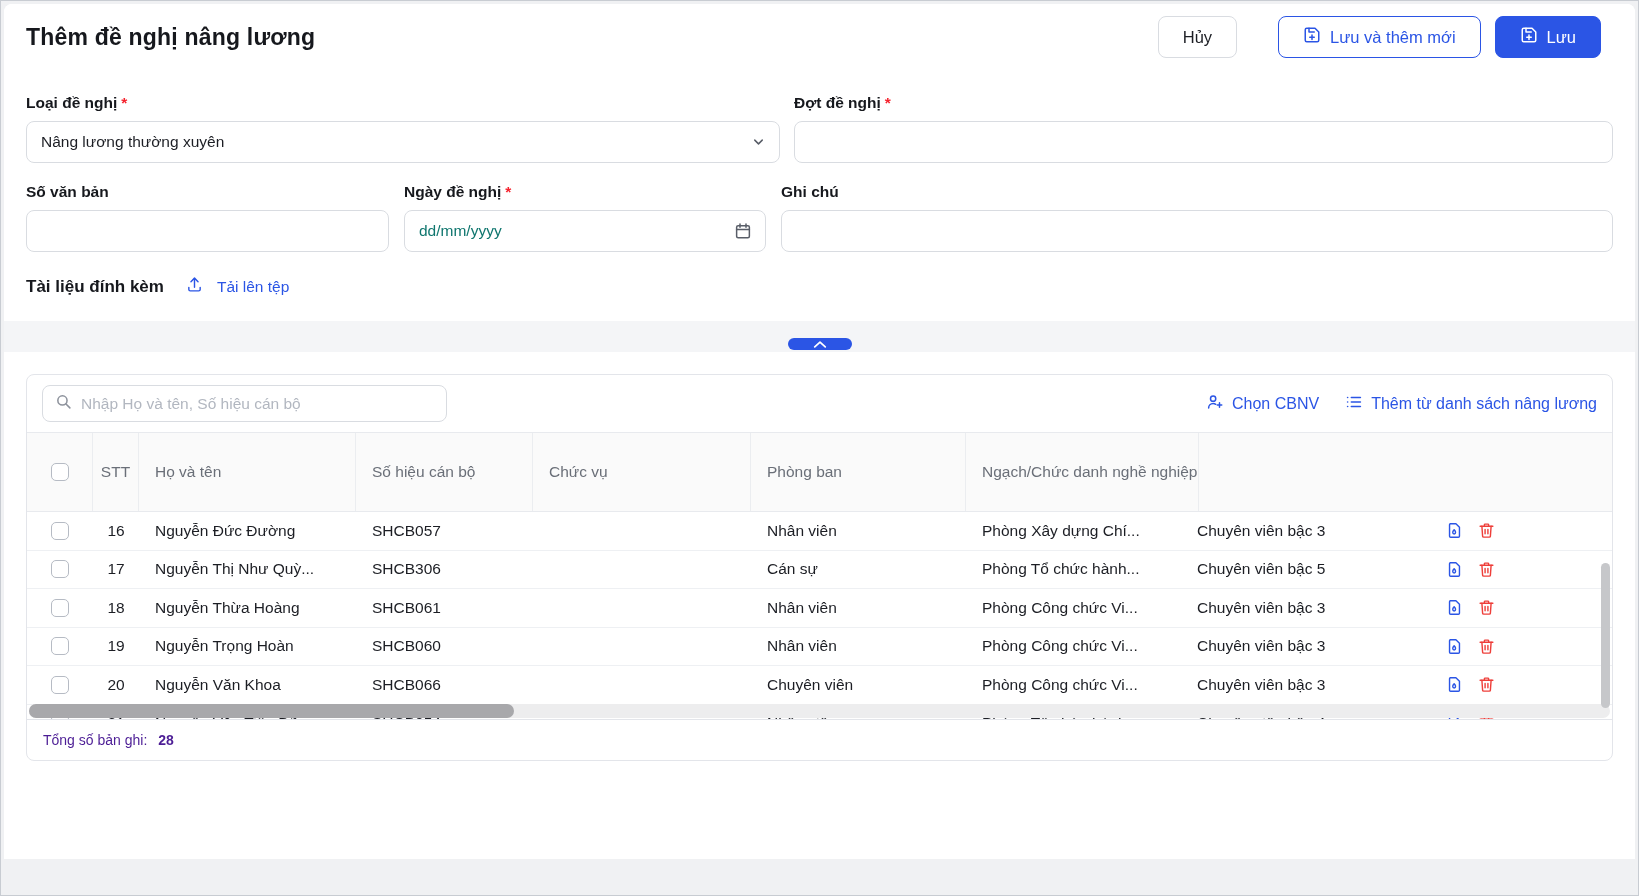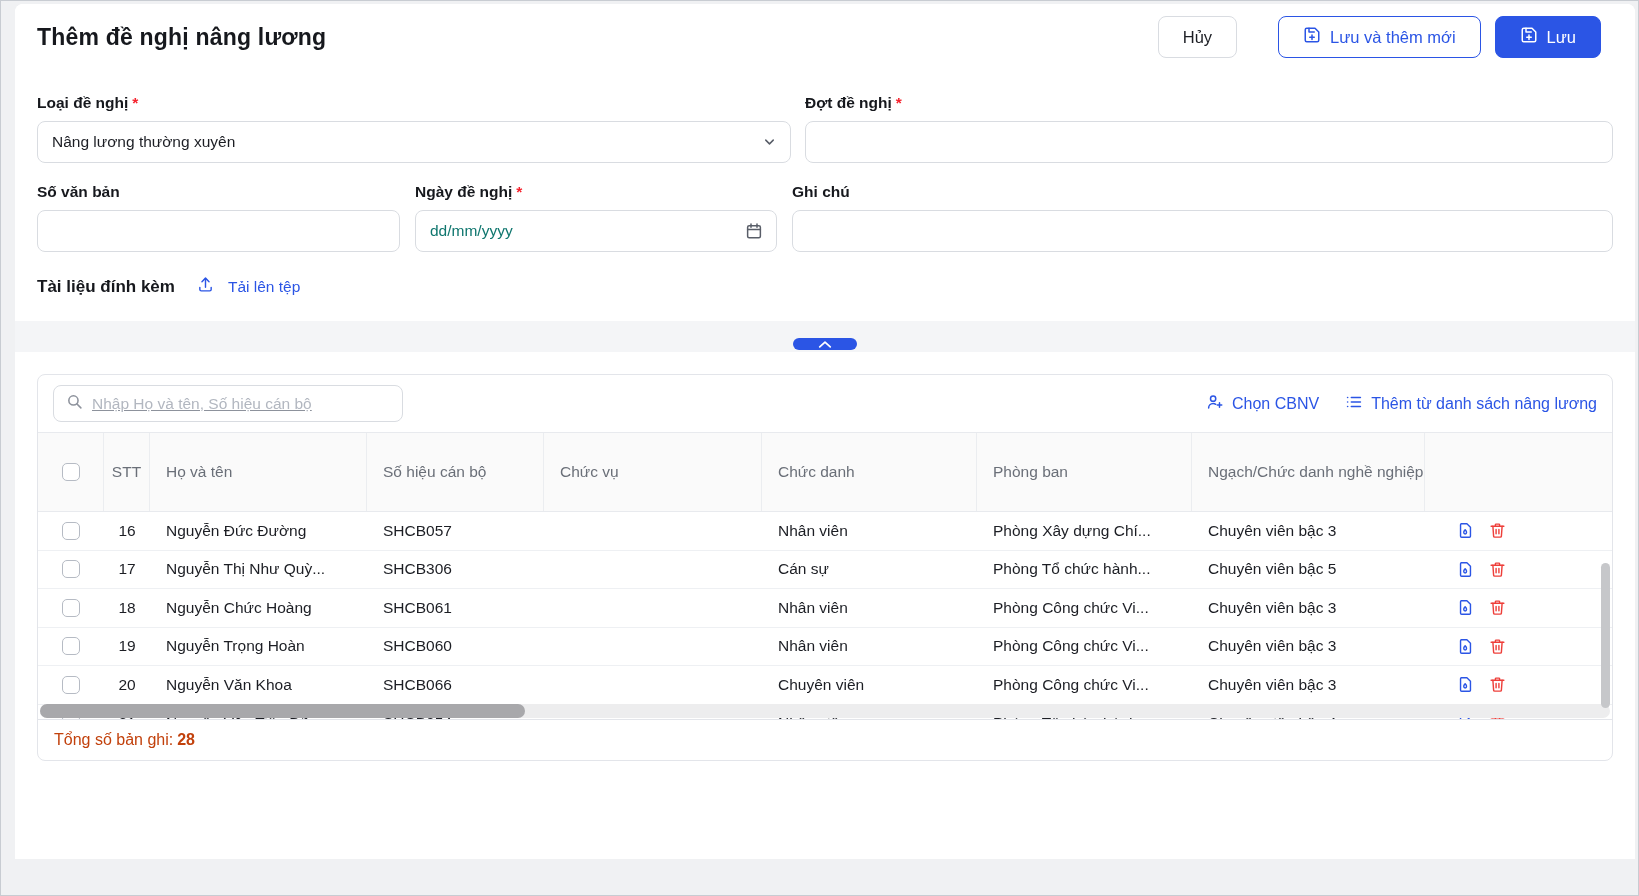--- a/index.html
+++ b/index.html
@@ -1,19 +1,19 @@
 <!DOCTYPE html>
 <html><head>
 <meta charset="utf-8">
 <style>
   * { margin:0; padding:0; box-sizing:border-box; }
   html,body { width:1639px; height:896px; }
   body { font-family:"Liberation Sans","DejaVu Sans",sans-serif; background:#eef0f2; }
   .screen { width:1639px; height:896px; background:#f0f1f3; border:1px solid #c8ccd2; position:relative; overflow:hidden; }
-  .panel { position:absolute; top:3px; left:14px; right:3px; height:855px; background:#ffffff; border-radius:8px 8px 0 0; overflow:hidden; }
+  .panel { position:absolute; top:3px; left:3px; right:3px; height:855px; background:#ffffff; border-radius:8px 8px 0 0; overflow:hidden; }
 
   
   .header-bar { height:66px; display:flex; align-items:center; justify-content:space-between; padding:0 34px 0 22px; background:#fff; }
   .page-title { font-size:23px; font-weight:700; color:#16181d; letter-spacing:.2px; }
   .header-actions { display:flex; gap:14px; align-items:center; }
   .btn { height:42px; border-radius:8px; font-size:16.5px; display:inline-flex; align-items:center; justify-content:center; gap:9px; cursor:pointer; background:#fff; border:1px solid #d9dce1; color:#1c1e24; padding:12px 24px; }
   .btn.ghost-accent { border:1px solid var(--accent); color:var(--accent);margin-left:27px; }
   .btn.primary { background:var(--accent); border:1px solid var(--accent); color:#fff; }
   .btn svg { flex:0 0 auto; }
 
@@ -37,21 +37,21 @@
   
   .content-section { background:#fff; padding:0 22px; }
   .tabs { display:flex; border-bottom:1px solid #e8eaee; }
   .tab { height:46px; display:flex; align-items:center; padding:0 21px; font-size:16.5px; color:#20232a; cursor:pointer; position:relative; }
   .tab.active { background:#f4f4f6; color:var(--accent); }
   .tab.active::after { content:""; position:absolute; left:0; right:0; bottom:-1px; height:3px; background:var(--accent); }
 
   
   .card { margin-top:22px; border:1px solid #e3e5ea; border-radius:8px; position:relative; background:#fff; }
   .toolbar { height:57px; display:flex; align-items:center; justify-content:space-between; padding:0 15px; }
-  .search-box { width:350px; height:37px; border:1px solid #d9dce1; border-radius:8px; display:flex; align-items:center; gap:9px; padding:0 12px; color:#8d929c;text-decoration:underline; }
+  .search-box { width:405px; height:37px; border:1px solid #d9dce1; border-radius:8px; display:flex; align-items:center; gap:9px; padding:0 12px; color:#8d929c; }
   .search-box input { border:none; outline:none; flex:1; font-size:15.5px; color:#1c1e24; font-family:inherit; background:transparent; }
   .search-box input::placeholder { color:#b2b7c0; }
   .toolbar-links { display:flex; align-items:center; gap:26px; }
   .tool-link { display:inline-flex; align-items:center; gap:8px; color:var(--accent); font-size:16px; cursor:pointer; }
 
   
   .thead { display:flex; background:#fafafa; border-top:1px solid #e8eaee; border-bottom:1px solid #e8eaee; height:80px; align-items:center; }
   .th { font-size:15.5px; color:#6a6f78; font-weight:400; padding:0 16px; display:flex; align-items:center; height:100%; border-right:1px solid #ebedf0; overflow:hidden; white-space:nowrap; }
   .th:last-child { border-right:none; }
   .c0{width:66px; justify-content:center; padding:0;} .c1{width:46px; padding:0 4px; justify-content:center;}
@@ -65,21 +65,21 @@
   .icon-btn { display:flex; cursor:pointer; }
   .icon-btn.doc { color:var(--accent); }
   .icon-btn.del { color:var(--danger); }
 
   
   .hscroll { position:absolute; left:2px; right:2px; bottom:1px; height:14px; border-radius:7px; background:#ededee; }
   .hscroll-thumb { position:absolute; left:0; top:0; height:14px; width:485px; background:#a8a8ab; border-radius:7px; cursor:grab; }
   .vscroll-thumb { position:absolute; right:2px; top:188px; width:9px; height:145px; background:#c6c7ca; border-radius:5px; cursor:grab; }
 
   
-  .card-footer { border-top:1px solid #e3e5ea; height:41px; display:flex; align-items:center; padding:0 16px; font-size:16px; color:#c2410c; gap:4px; }
+  .card-footer { border-top:1px solid #e3e5ea; height:41px; display:flex; align-items:center; padding:0 16px; font-size:14px; color:#4c1d95; gap:11px; }
   .card-footer b { font-weight:700; }
 </style>
 </head>
 <body>
 
 <div class="screen" style="--accent:#2b55e5; --danger:#ee3f3a; --required:#f5222d;">
   <div class="panel">
 
     <div class="header-bar">
       <div class="page-title">Thêm đề nghị nâng lương</div>
@@ -226,21 +226,20 @@
         </div>
 
         <div class="thead">
           <div class="th c0">
               <span class="checkbox"></span>
             </div>
           <div class="th c1">STT</div>
           <div class="th c2">Họ và tên</div>
           <div class="th c3">Số hiệu cán bộ</div>
           <div class="th c4">Chức vụ</div>
-          <div class="th c5">Chức danh</div>
           <div class="th c6">Phòng ban</div>
           <div class="th c7">Ngạch/Chức danh nghề nghiệp</div>
           <div class="th c8"></div>
         </div>
 
         <div class="tbody-clip">
 
   <div class="trow">
     <div class="td c0" style="justify-content:center;">
                 <span class="checkbox"></span>
@@ -297,21 +296,21 @@
                   </svg>
       </span>
     </div>
   </div>
 
   <div class="trow">
     <div class="td c0" style="justify-content:center;">
                 <span class="checkbox"></span>
               </div>
     <div class="td c1 num">18</div>
-    <div class="td c2">Nguyễn Chức Hoàng</div>
+    <div class="td c2">Nguyễn Thừa Hoàng</div>
     <div class="td c3">SHCB061</div>
     <div class="td c4"></div>
     <div class="td c5">Nhân viên</div>
     <div class="td c6">Phòng Công chức Vi...</div>
     <div class="td c7">Chuyên viên bậc 3</div>
     <div class="td c8 row-actions">
       <span class="icon-btn doc">
         <svg width="17" height="17" viewBox="0 0 24 24" fill="none" stroke="currentColor" stroke-width="2" stroke-linecap="round" stroke-linejoin="round">
                     <path d="M6 2.5h8l5 5V20a1.5 1.5 0 0 1-1.5 1.5h-11A1.5 1.5 0 0 1 5 20V4A1.5 1.5 0 0 1 6 2.5z"></path>
                     <path d="M13.5 14.5c0 1.4-.9 2.5-2 2.5s-2-1.1-2-2.5S11.5 11 11.5 11s2 2.1 2 3.5z"></path>

